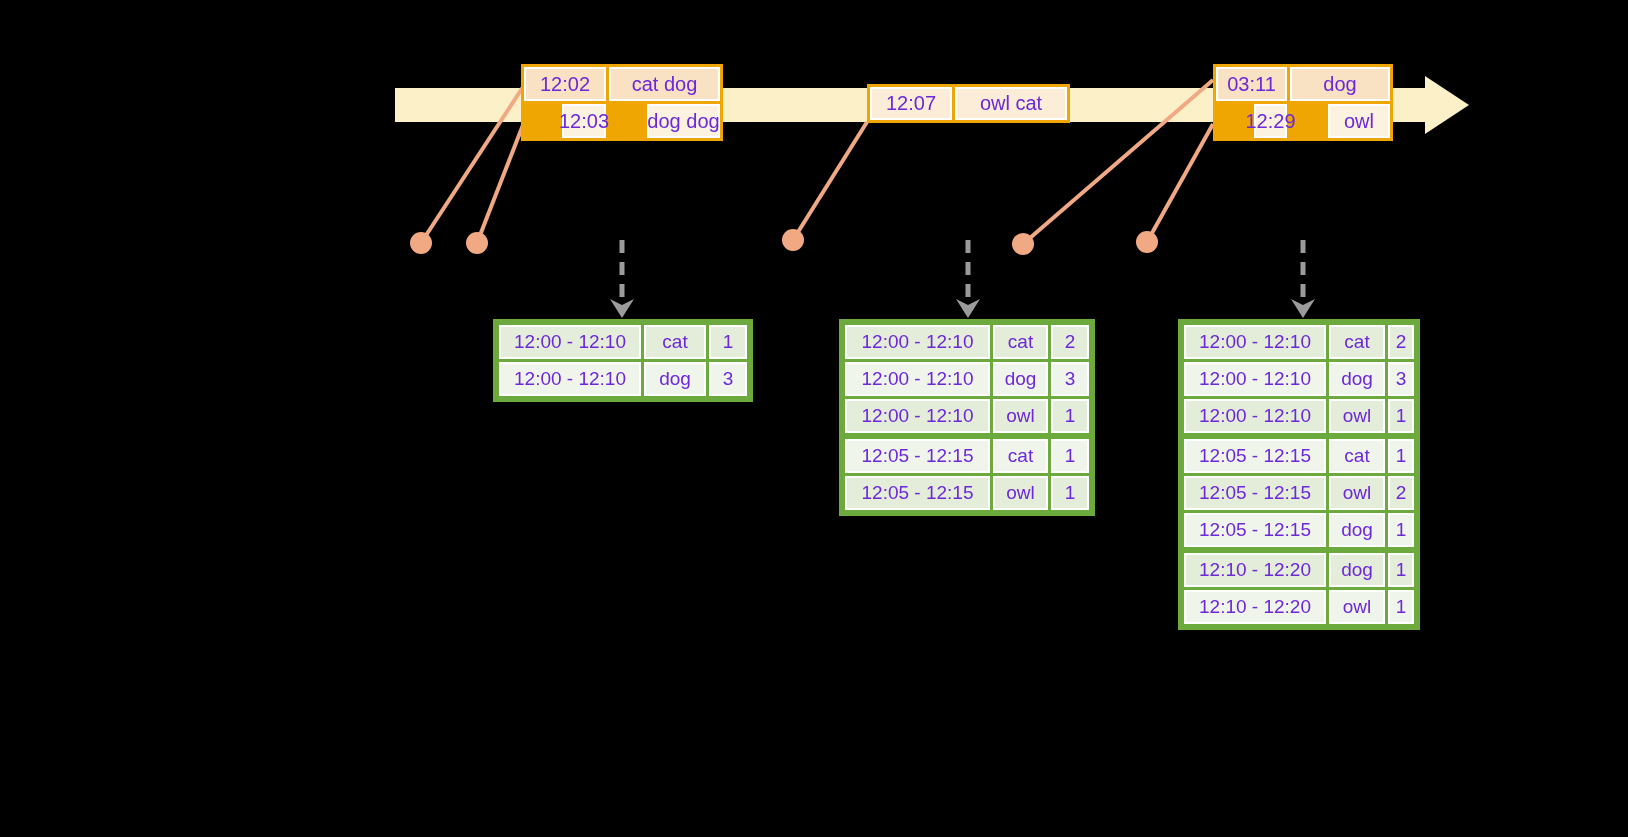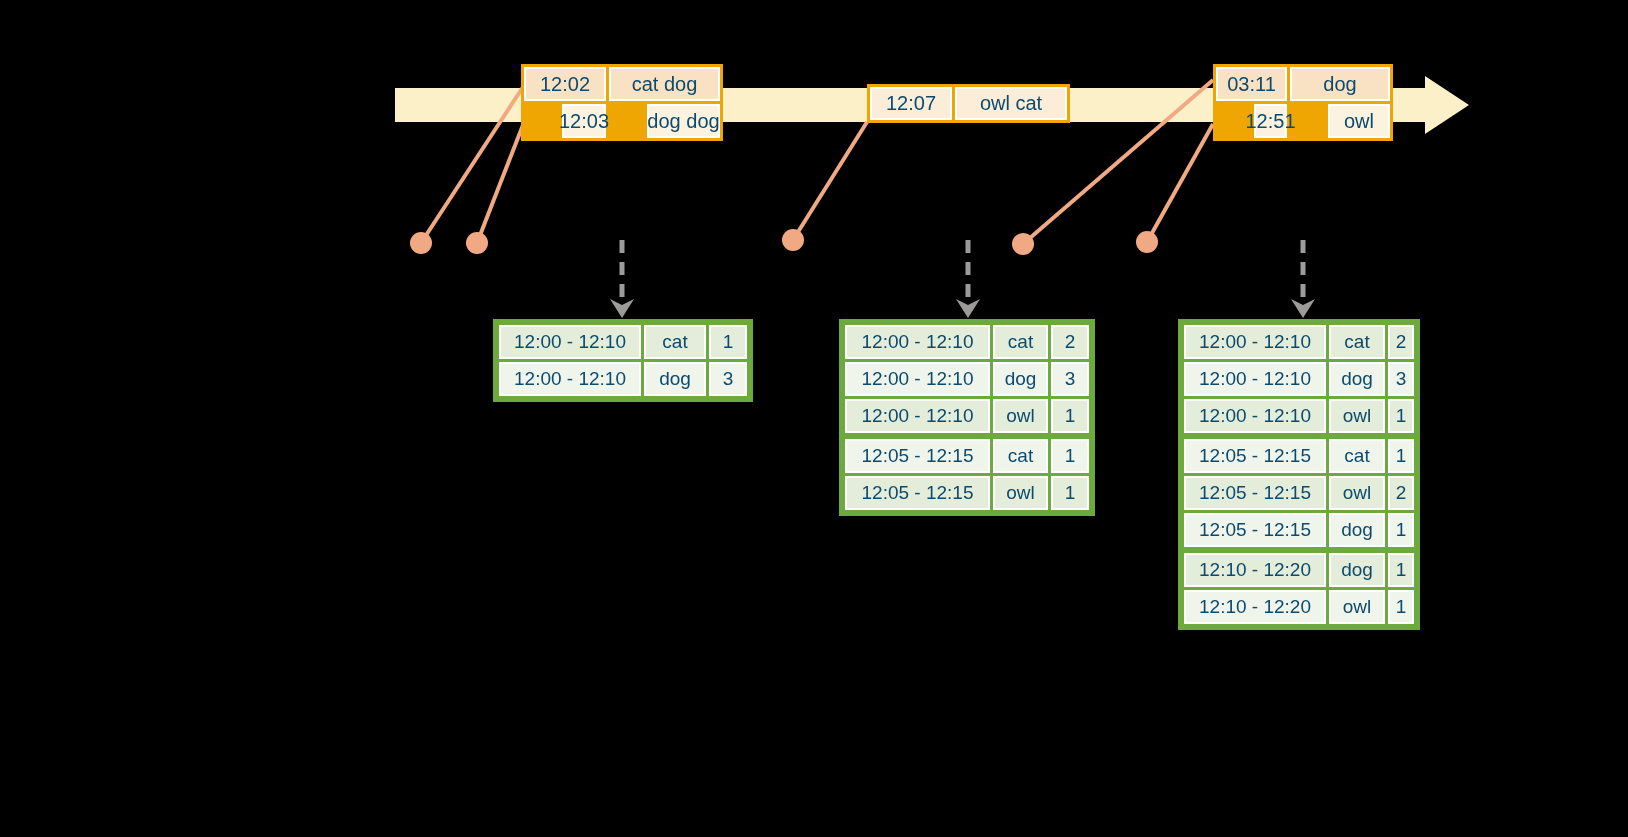--- a/index.html
+++ b/index.html
@@ -1,18 +1,18 @@
 <!DOCTYPE html>
 <html><head>
 <meta charset="utf-8">
 <style>
   html,body{margin:0;padding:0;background:#000;}
   .stage{
     position:relative;width:1628px;height:837px;background:#000;overflow:hidden;
-    font-family:"Liberation Sans",sans-serif;color:#0c4a6e;
+    font-family:"Liberation Sans",sans-serif;color:#6d28d9;
   }
   svg.layer{position:absolute;left:0;top:0;}
 
   
   .ev{position:absolute;display:grid;gap:3px;background:#EFA502;border:3px solid #EFA502;}
   .ev .c{display:flex;align-items:center;justify-content:center;font-size:20px;
          box-shadow:inset 0 0 0 2px #fff;}
   .ev .peach{background:#F9E2C4;}
   .ev .cream{background:#FCF2E0;margin-left:38px;}
   .ev .mid{background:#FBEDD8;}
@@ -78,21 +78,21 @@
   </div>
 
   <div class="ev" id="ev2">
     <div class="c mid">12:07</div>
     <div class="c mid">owl cat</div>
   </div>
 
   <div class="ev" id="ev3">
     <div class="c peach">03:11</div>
     <div class="c peach">dog</div>
-    <div class="c cream">12:51</div>
+    <div class="c cream">12:29</div>
     <div class="c cream">owl</div>
   </div>
 
   <div class="res" id="res1">
     <div class="grp">
       <div class="row">
         <div class="c d">12:00 - 12:10</div>
         <div class="c d">cat</div>
         <div class="c d">1</div>
       </div>

